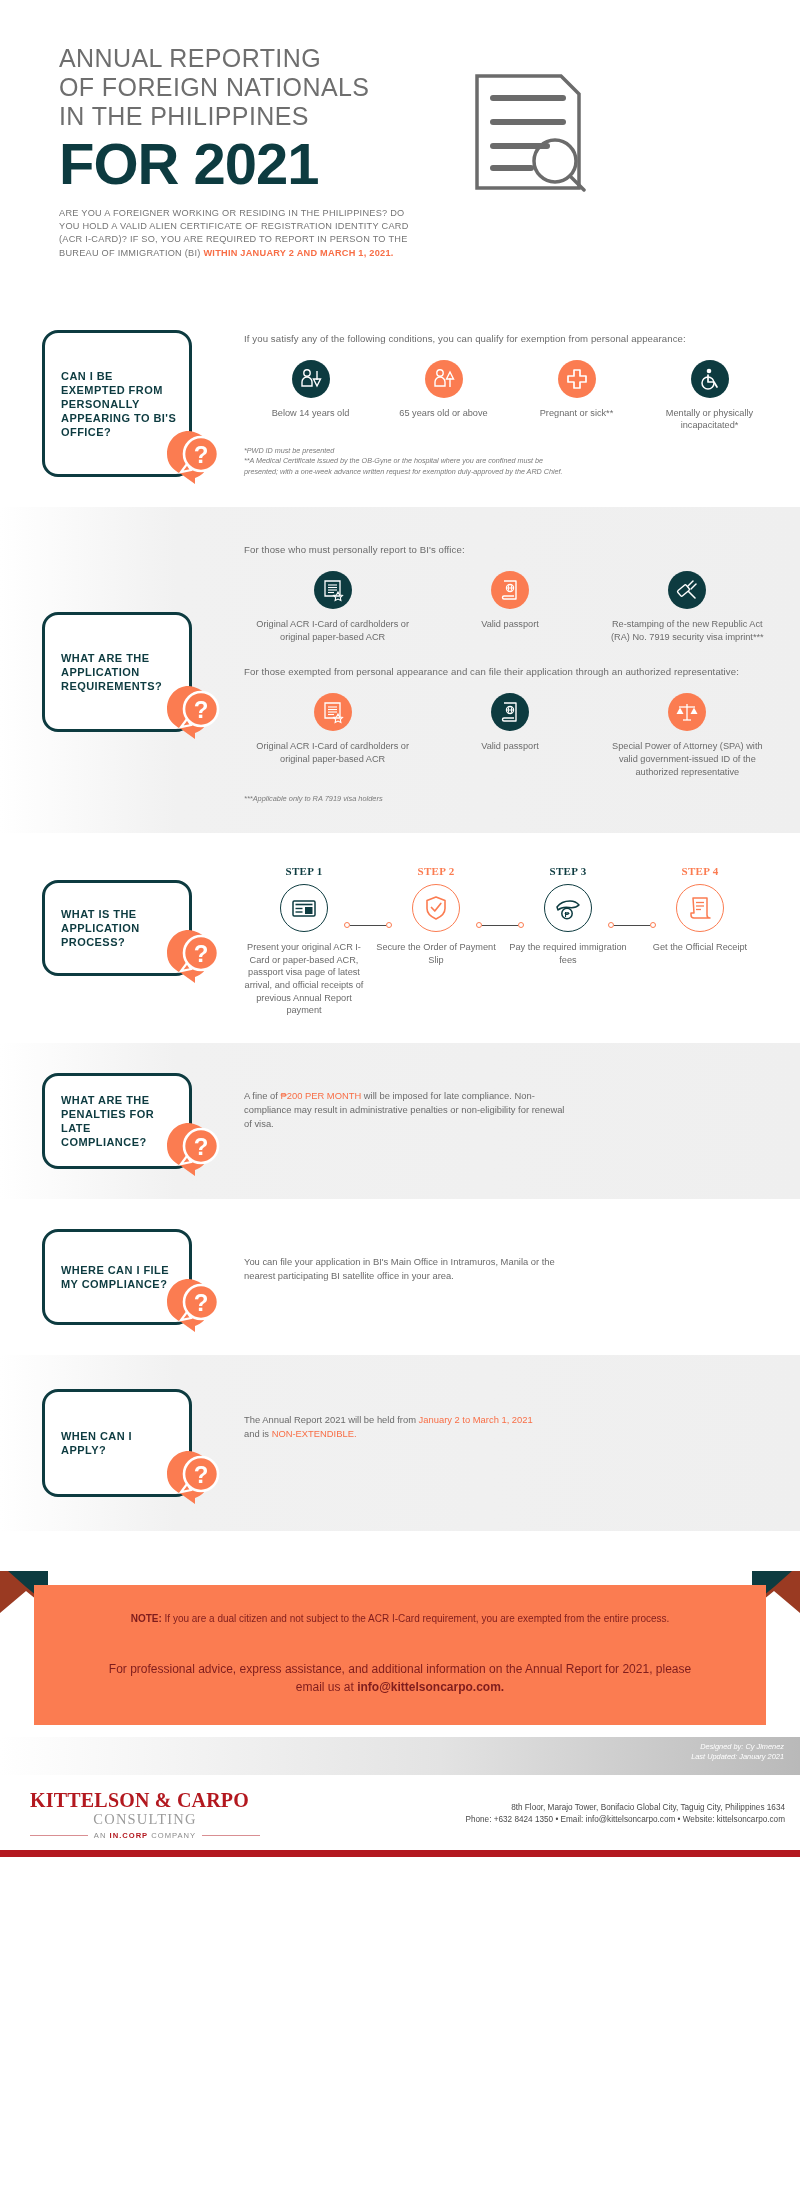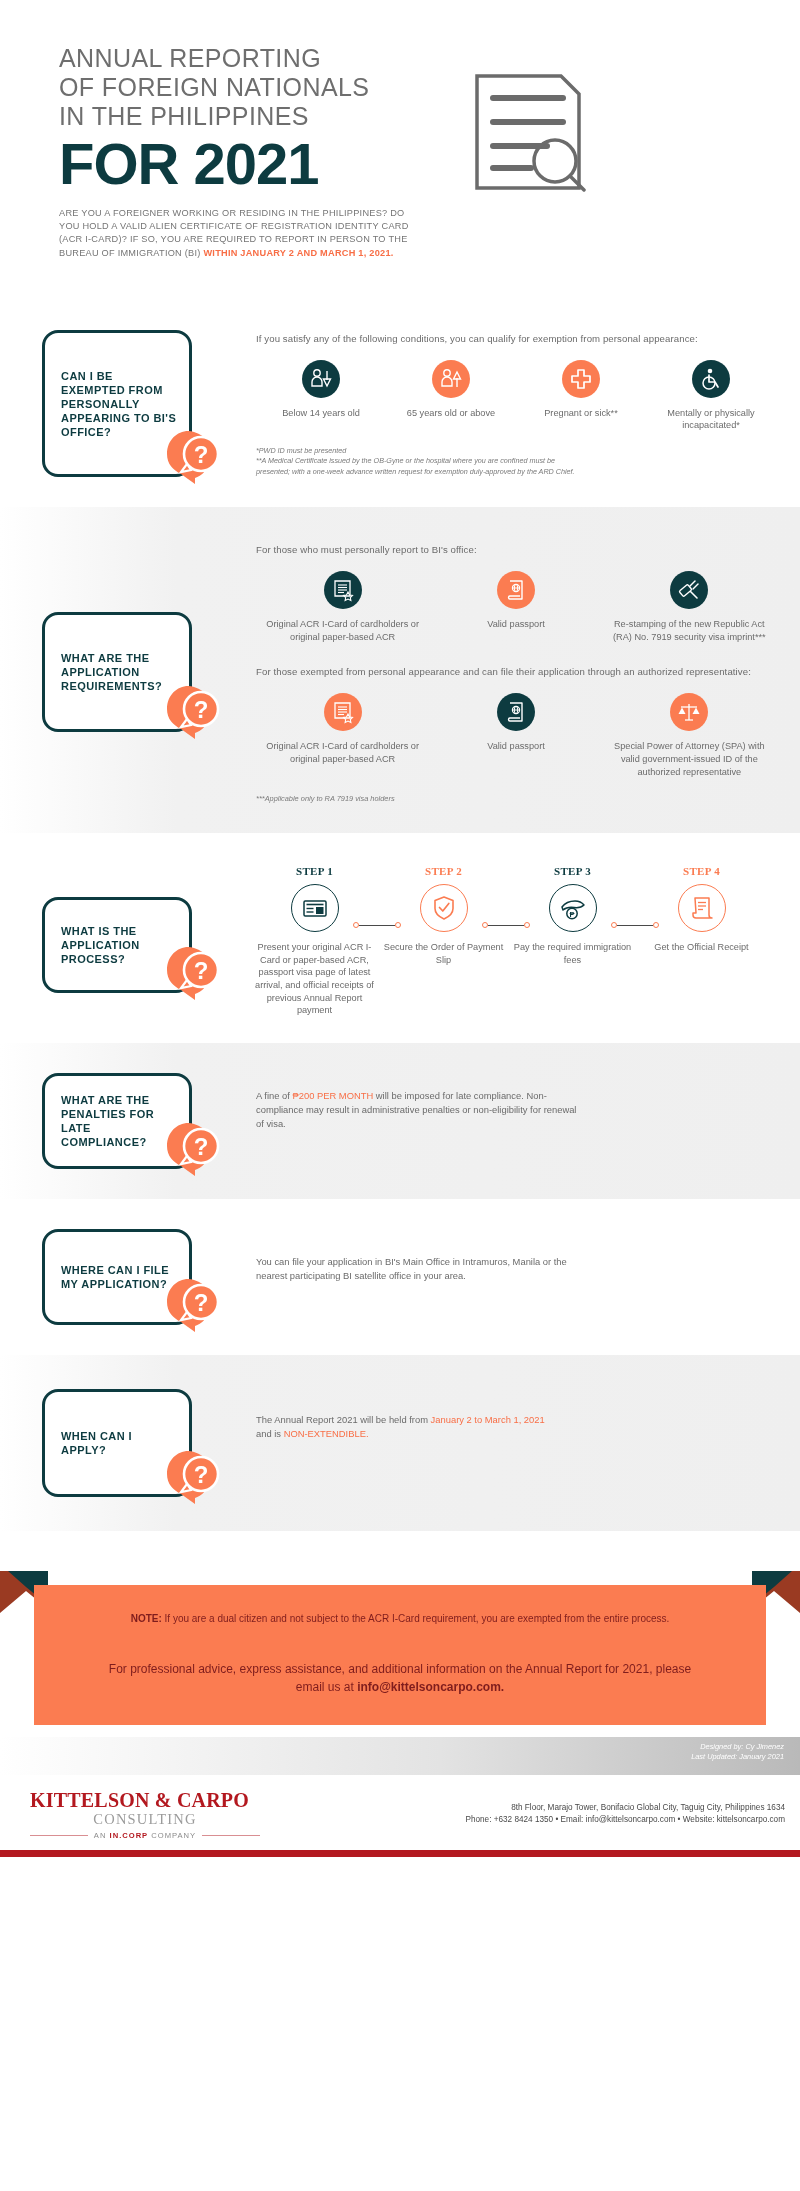--- a/index.html
+++ b/index.html
@@ -44,21 +44,21 @@
     padding: 14px 10px 14px 16px; min-height: 96px;
   }
   .qbox-title {
     font-size: 11px; line-height: 14px; font-weight: 700;
     color: #0d3b40; letter-spacing: .45px;
   }
   .head-icon {
     position: absolute; right: -34px; bottom: -12px; width: 62px; height: 62px;
   }
 
-  .qbody { flex: 1; padding-left: 52px; padding-top: 2px; margin-left: 12px; }
+  .qbody { flex: 1; padding-left: 52px; padding-top: 2px; }
   .lead {
     font-size: 9.6px; line-height: 14px; color: #6b6b6b; letter-spacing: .1px;
   }
 
   
   .icon-row { display: flex; margin-top: 14px; }
   .icon-cell { flex: 1; text-align: center; padding: 0 6px; }
   .circ {
     width: 38px; height: 38px; border-radius: 50%;
     display: inline-flex; align-items: center; justify-content: center;
@@ -333,21 +333,21 @@
           </div>
         </div>
 
         <div class="footnote3">***Applicable only to RA 7919 visa holders</div>
       </div>
     </div>
   </div>
 
   <div class="section">
     <div class="section-inner" style="padding-top:28px;padding-bottom:26px;padding-right:34px;">
-      <div class="qbox" style="align-self:flex-start;margin-top:36px;">
+      <div class="qbox" style="align-self:flex-start;margin-top:19px;">
         <div class="qbox-title">WHAT IS THE APPLICATION PROCESS?</div>
         <div class="head-icon">
           <svg width="62" height="62" viewBox="0 0 62 62">
             <path d="M6 30 C6 14 20 4 33 8 C46 12 52 22 50 34 C48 46 40 52 34 54 L34 60 L20 50 C12 46 6 40 6 30 Z" fill="#fb7c51"></path>
             <circle cx="40" cy="30" r="17" fill="#fb7c51" stroke="#ffffff" stroke-width="2.6"></circle>
             <path d="M26 40 L20 48 L30 46 Z" fill="#fb7c51" stroke="#ffffff" stroke-width="2.2"></path>
             <text x="40" y="39" font-family="Liberation Sans, sans-serif" font-size="24" font-weight="700" fill="#ffffff" text-anchor="middle">?</text>
           </svg>
         </div>
       </div>
@@ -440,21 +440,21 @@
       </div>
       <div class="qbody" style="padding-top:16px;">
         <div class="answer" style="max-width:330px;"><span>A fine of </span><b>₱200 PER MONTH</b><span> will be imposed for late compliance. Non-compliance may result in administrative penalties or non-eligibility for renewal of visa.</span></div>
       </div>
     </div>
   </div>
 
   <div class="section">
     <div class="section-inner" style="padding-top:30px;padding-bottom:30px;">
       <div class="qbox" style="align-self:center;">
-        <div class="qbox-title">WHERE CAN I FILE MY APPLICATION?</div>
+        <div class="qbox-title">WHERE CAN I FILE MY COMPLIANCE?</div>
         <div class="head-icon">
           <svg width="62" height="62" viewBox="0 0 62 62">
             <path d="M6 30 C6 14 20 4 33 8 C46 12 52 22 50 34 C48 46 40 52 34 54 L34 60 L20 50 C12 46 6 40 6 30 Z" fill="#fb7c51"></path>
             <circle cx="40" cy="30" r="17" fill="#fb7c51" stroke="#ffffff" stroke-width="2.6"></circle>
             <path d="M26 40 L20 48 L30 46 Z" fill="#fb7c51" stroke="#ffffff" stroke-width="2.2"></path>
             <text x="40" y="39" font-family="Liberation Sans, sans-serif" font-size="24" font-weight="700" fill="#ffffff" text-anchor="middle">?</text>
           </svg>
         </div>
       </div>
       <div class="qbody" style="padding-top:26px;">

